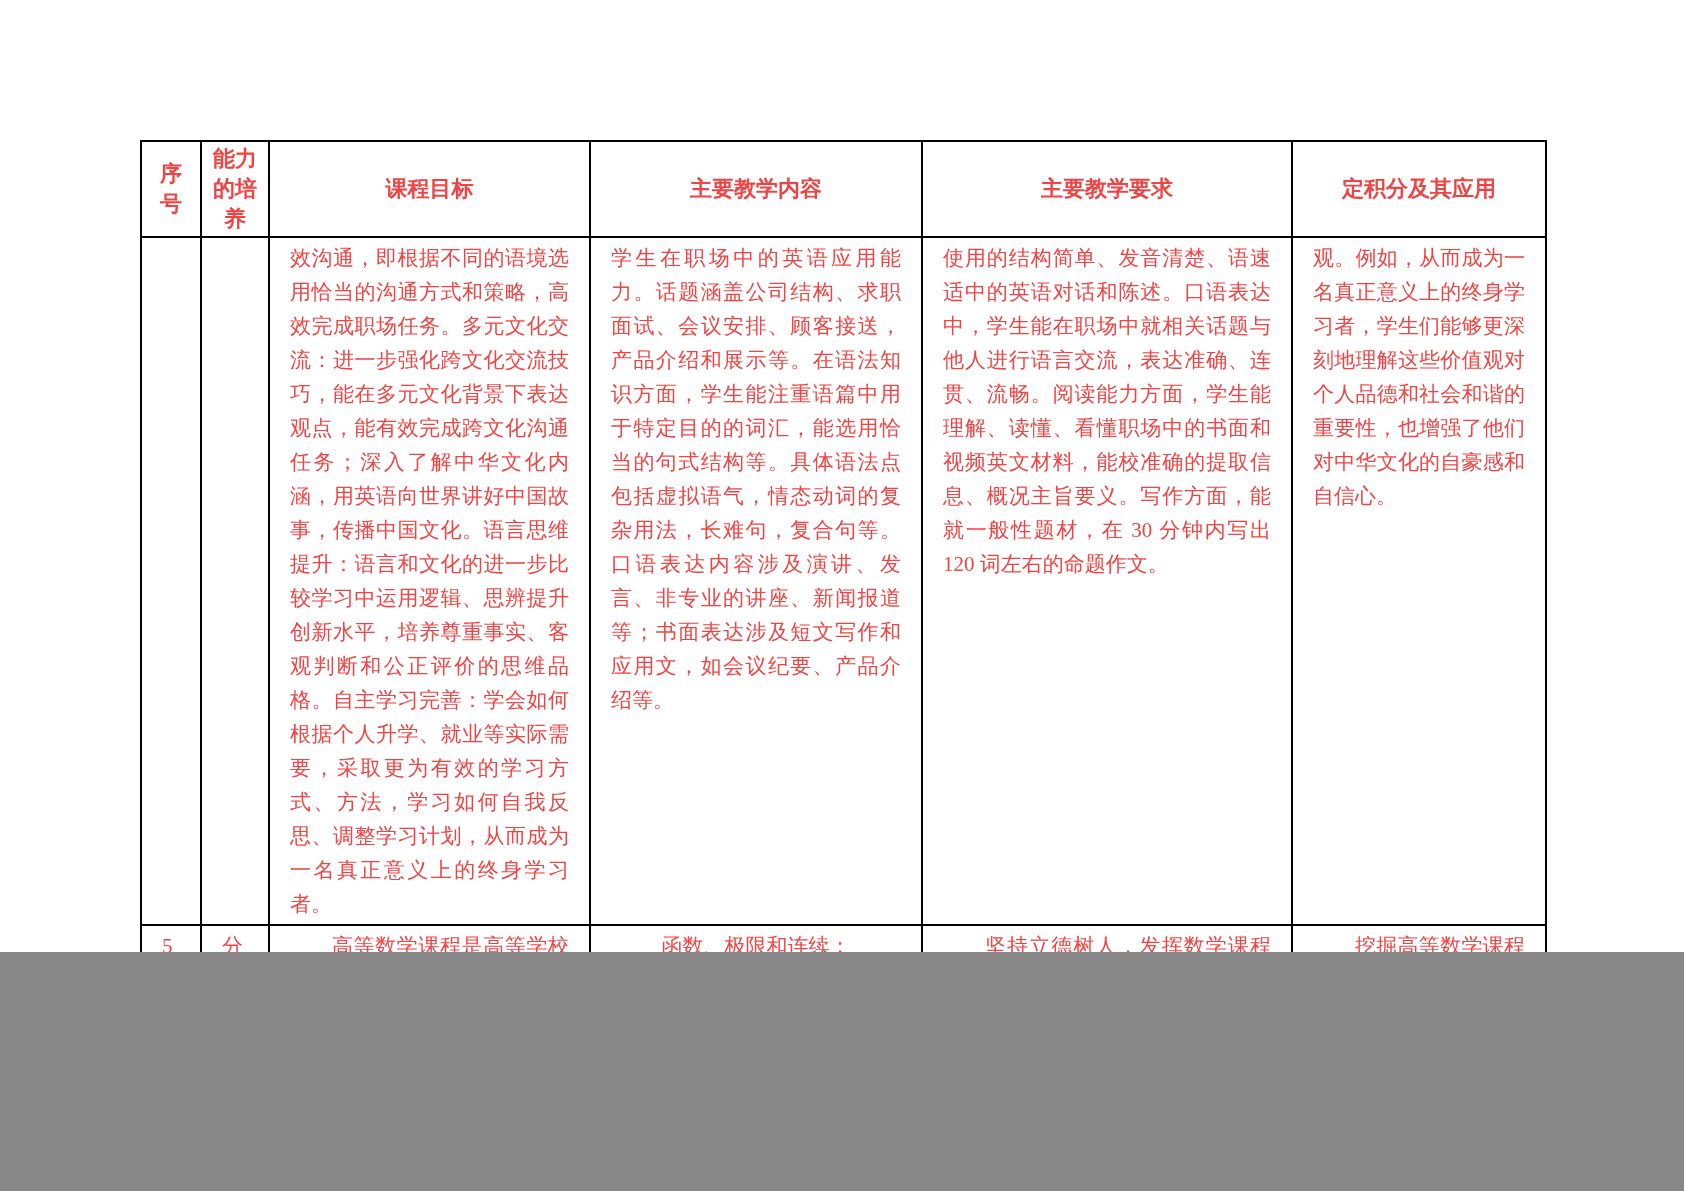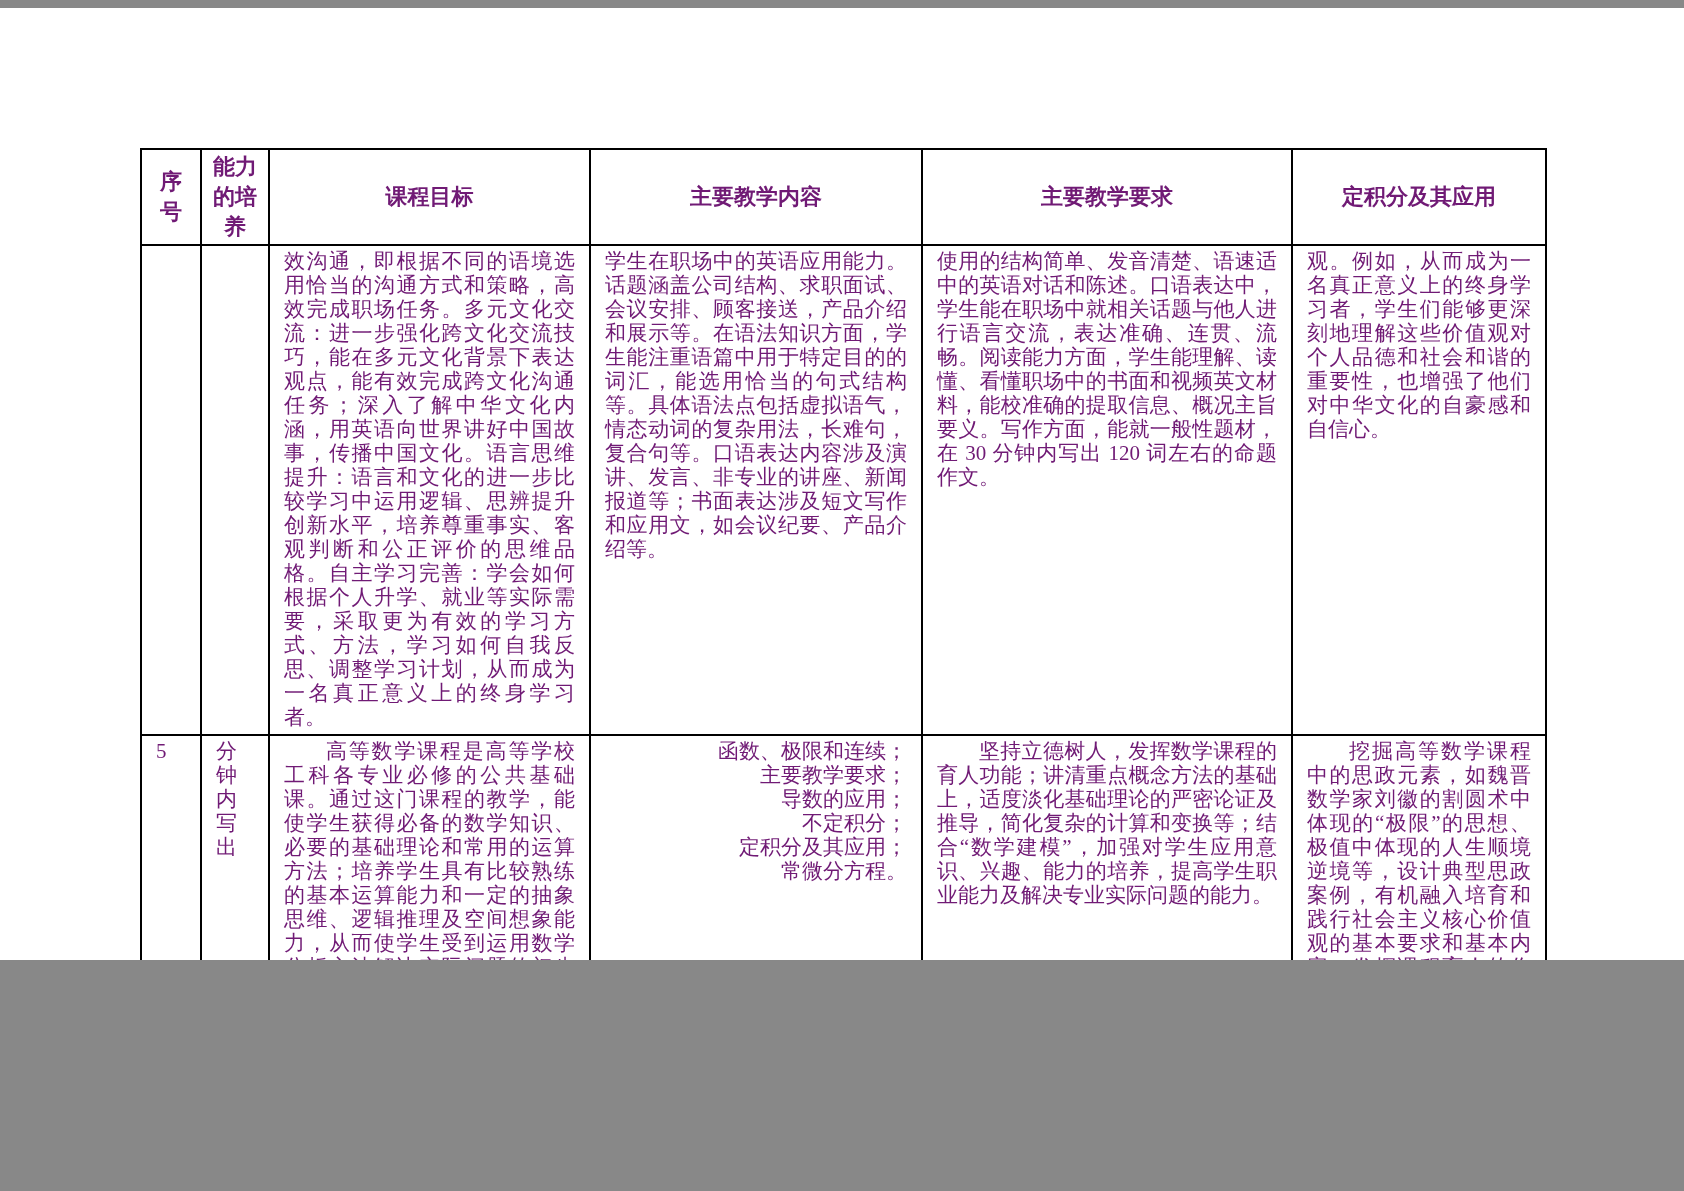--- a/index.html
+++ b/index.html
@@ -3,23 +3,23 @@
 <meta charset="utf-8">
 <style>
   * { margin: 0; padding: 0; box-sizing: border-box; }
   html, body { background: #888; }
   .page {
     position: relative;
     width: 1684px;
     height: 952px;
     background: #ffffff;
     font-family: "Liberation Serif", "DejaVu Serif", serif;
-    color: #701a75;
+    color: #ef4444;
     overflow: hidden;
-    margin: 8px auto;
+    margin: 0 auto;
   }
   table.course-table {
     position: absolute;
     left: 140px;
     top: 140px;
     width: 1405px;
     border-collapse: collapse;
     table-layout: fixed;
   }
   table.course-table, table.course-table th, table.course-table td {
@@ -29,33 +29,33 @@
     font-family: "Liberation Sans", "DejaVu Sans", sans-serif;
     font-weight: bold;
     font-size: 22px;
     line-height: 30px;
     text-align: center;
     vertical-align: middle;
     padding: 2px 9px;
   }
   table.course-table td {
     font-size: 21px;
-    line-height: 24px;
+    line-height: 34px;
     vertical-align: top;
-    padding: 3px 14px;
+    padding: 3px 20px;
     text-align: justify;
   }
   td.center-cell {
     text-align: center;
     vertical-align: middle;
   }
   td.v-middle { vertical-align: middle; }
   .indent { text-indent: 2em; }
   .plainlist { text-align: left; }
-  .plainlist div { text-align: right; }
+  .plainlist div { text-align: center; }
   .name-text { text-align: justify; }
   .page-number {
     position: absolute;
     left: 0;
     right: 0;
     top: 1062px;
     text-align: center;
     font-size: 21px;
   }
 </style>

